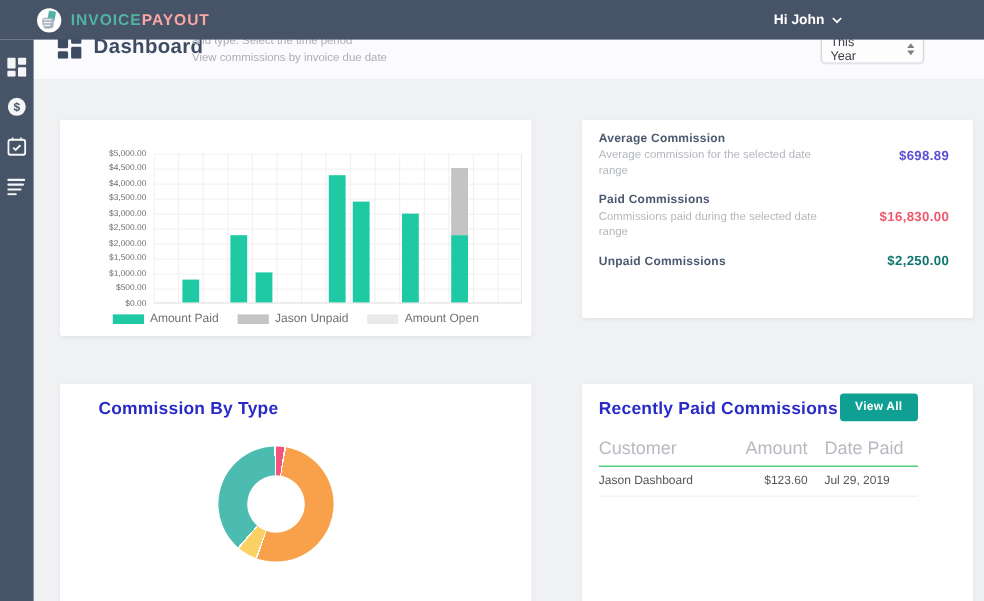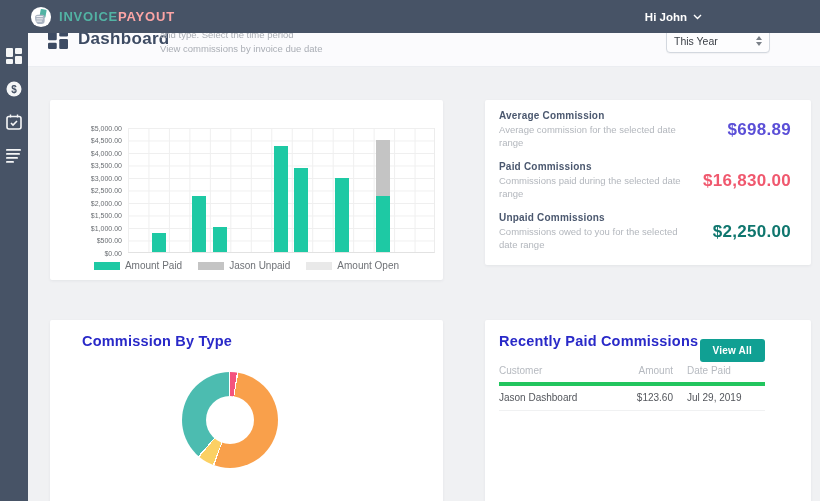--- a/index.html
+++ b/index.html
@@ -21,21 +21,21 @@
   .sidebar { position:absolute; top:33px; left:0; width:28px; height:468px; background:#475366; z-index:10;
              display:flex; flex-direction:column; align-items:center; padding-top:15px; gap:17px; }
   .side-icon { width:16px; height:16px; cursor:pointer; opacity:0.95; }
 
   
   .header-band { position:absolute; top:17px; left:28px; width:792px; height:50px; background:#fbfbfd;
                  border-bottom:1px solid #ebedf1;padding-left:28px; }
   .page-title-wrap { position:absolute; left:20px; top:12px; display:flex; align-items:center; gap:10px; }
   .page-title { font-size:17px; font-weight:bold; color:#3d4b63; letter-spacing:0.3px; }
   .page-desc { position:absolute; left:132px; top:11px; font-size:9.5px; line-height:14px; color:#aaaeb5; }
-  .period-select { position:absolute; right:50px; top:11px; width:104px; height:25px; background:#fdfdfe;
+  .period-select { position:absolute; right:50px; top:11px; width:86px; height:25px; background:#fdfdfe;
                    border:1px solid #d3d8df; border-radius:4px; box-shadow:0 1px 1px rgba(0,0,0,0.04);
                    display:flex; align-items:center; padding:0 7px; cursor:pointer;gap:36px; }
   .period-select .val { flex:1; font-size:10.5px; color:#3a3f46; }
   .updown { display:flex; flex-direction:column; gap:2px; }
   .updown i { display:block; width:0; height:0; border-left:3.5px solid transparent; border-right:3.5px solid transparent; }
   .updown .up   { border-bottom:4px solid #7a8088; }
   .updown .down { border-top:4px solid #7a8088; }
 
   
   .card { position:absolute; background:#ffffff; border-radius:2px; box-shadow:0 1px 3px rgba(60,70,90,0.07); }
@@ -59,35 +59,35 @@
   .bar-legend { position:absolute; left:0; top:160px; width:100%; display:flex; justify-content:center; gap:16px; }
   .legend-item { display:flex; align-items:center; gap:5px; cursor:pointer; }
   .legend-swatch { width:26px; height:8px; }
   .legend-label { font-size:10px; color:#6e7176; }
 
   
   .stat-row { display:flex; align-items:center; padding:10px 20px 2px 14px; }
   .stat-left { flex:1; }
   .stat-title { font-size:10px; font-weight:bold; color:#4b586f; letter-spacing:0.2px; }
   .stat-desc  { font-size:9.5px; line-height:13px; color:#b3b7bd; width:195px; margin-top:2px; }
-  .stat-value { font-size:17px; font-weight:bold; letter-spacing:0.3px; }
+  .stat-value { font-size:11px; font-weight:bold; letter-spacing:0.3px; }
 
   
   .type-title { position:absolute; left:32px; top:13px; font-size:14.5px; font-weight:bold; color:#2929c8; letter-spacing:0.2px; }
   .donut { position:absolute; left:132px; top:52px; width:96px; height:96px; border-radius:50%; }
   .donut::after { content:""; position:absolute; left:24px; top:24px; width:48px; height:48px; border-radius:50%; background:#ffffff; }
 
   
   .recent-title { position:absolute; left:14px; top:13px; font-size:14.5px; font-weight:bold; color:#2929c8; letter-spacing:0.2px; }
   .view-all-btn { position:absolute; right:46px; top:8px; background:#10a093; color:#ffffff; border:none;
                   font-family:"Liberation Sans", sans-serif; font-size:10px; font-weight:bold;
-                  padding:6px 13px; border-radius:3px; cursor:pointer; letter-spacing:0.2px;margin-top:11px; }
+                  padding:6px 13px; border-radius:3px; cursor:pointer; letter-spacing:0.2px; }
   .recent-table { position:absolute; left:14px; top:40px; width:266px; border-collapse:collapse; }
-  .recent-table th { font-size:10px; font-weight:normal; color:#b6bac0; text-align:left; padding:5px 0 6px 0;
-                     border-bottom:4px solid #22c55e; }
+  .recent-table th { font-size:15px; font-weight:normal; color:#b6bac0; text-align:left; padding:5px 0 6px 0;
+                     border-bottom:1px solid #22c55e; }
   .recent-table td { font-size:10px; color:#53565c; padding:6px 0 7px 0; border-bottom:1px solid #f0f1f2; }
   .col-amount { text-align:right !important; padding-right:14px !important; }
 </style>
 </head>
 <body>
 
 <div class="screen">
 
   <div class="navbar">
     <div class="brand">
@@ -244,21 +244,20 @@
     <div class="stat-row">
       <div class="stat-left">
         <div class="stat-title">Paid Commissions</div>
         <div class="stat-desc">Commissions paid during the selected date range</div>
       </div>
       <div class="stat-value" style="color: rgb(240, 88, 110);">$16,830.00</div>
     </div>
     <div class="stat-row">
       <div class="stat-left">
         <div class="stat-title">Unpaid Commissions</div>
-        <div class="stat-desc">Commissions owed to you for the selected date range</div>
       </div>
       <div class="stat-value" style="color: #0f766e;">$2,250.00</div>
     </div>
   </div>
 
   <div class="card card-type">
     <div class="type-title">Commission By Type</div>
     <div class="donut" style="background: conic-gradient(rgb(244, 83, 126) 0%, rgb(244, 83, 126) 2.3%, rgb(255, 255, 255) 2.3%, rgb(255, 255, 255) 2.8%, rgb(249, 160, 75) 2.8%, rgb(249, 160, 75) 55.3%, rgb(255, 255, 255) 55.3%, rgb(255, 255, 255) 55.8%, rgb(251, 208, 100) 55.8%, rgb(251, 208, 100) 61%, rgb(255, 255, 255) 61%, rgb(255, 255, 255) 61.5%, rgb(76, 188, 176) 61.5%, rgb(76, 188, 176) 99.5%, rgb(255, 255, 255) 99.5%, rgb(255, 255, 255) 100%);"></div>
   </div>
 

